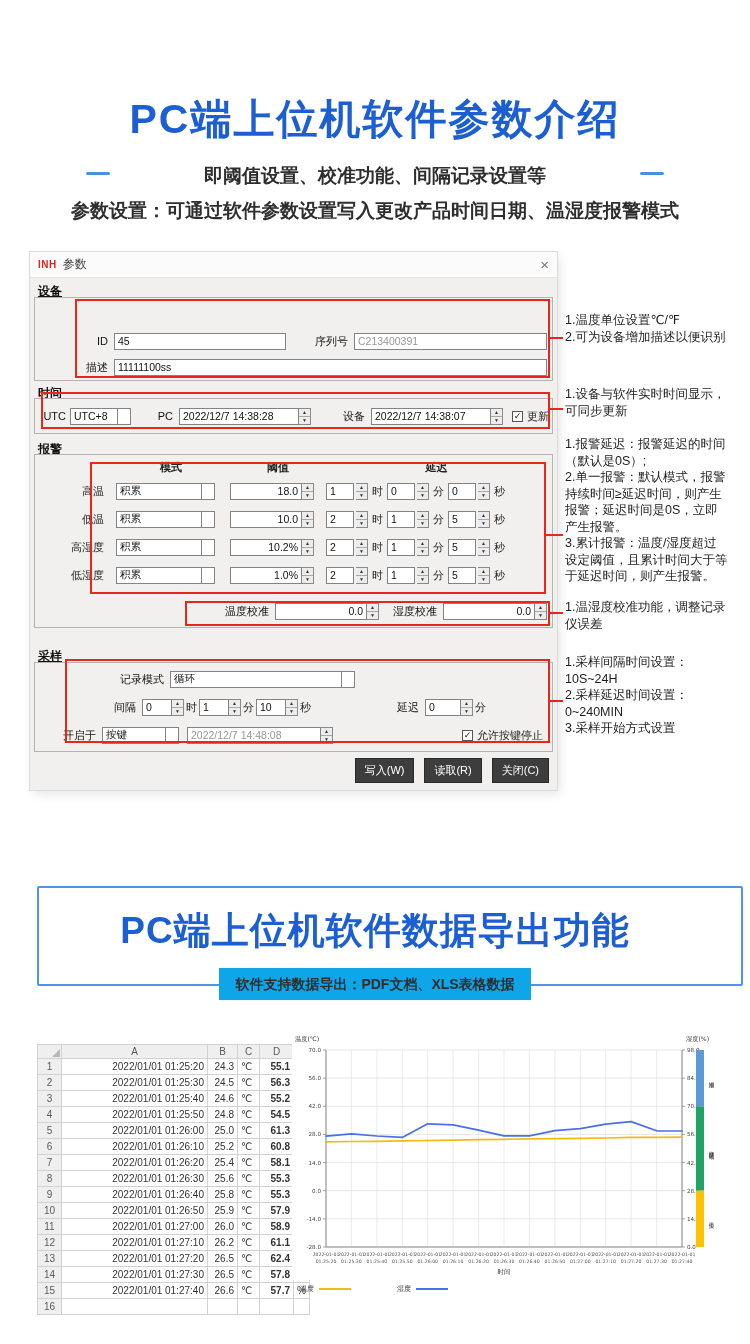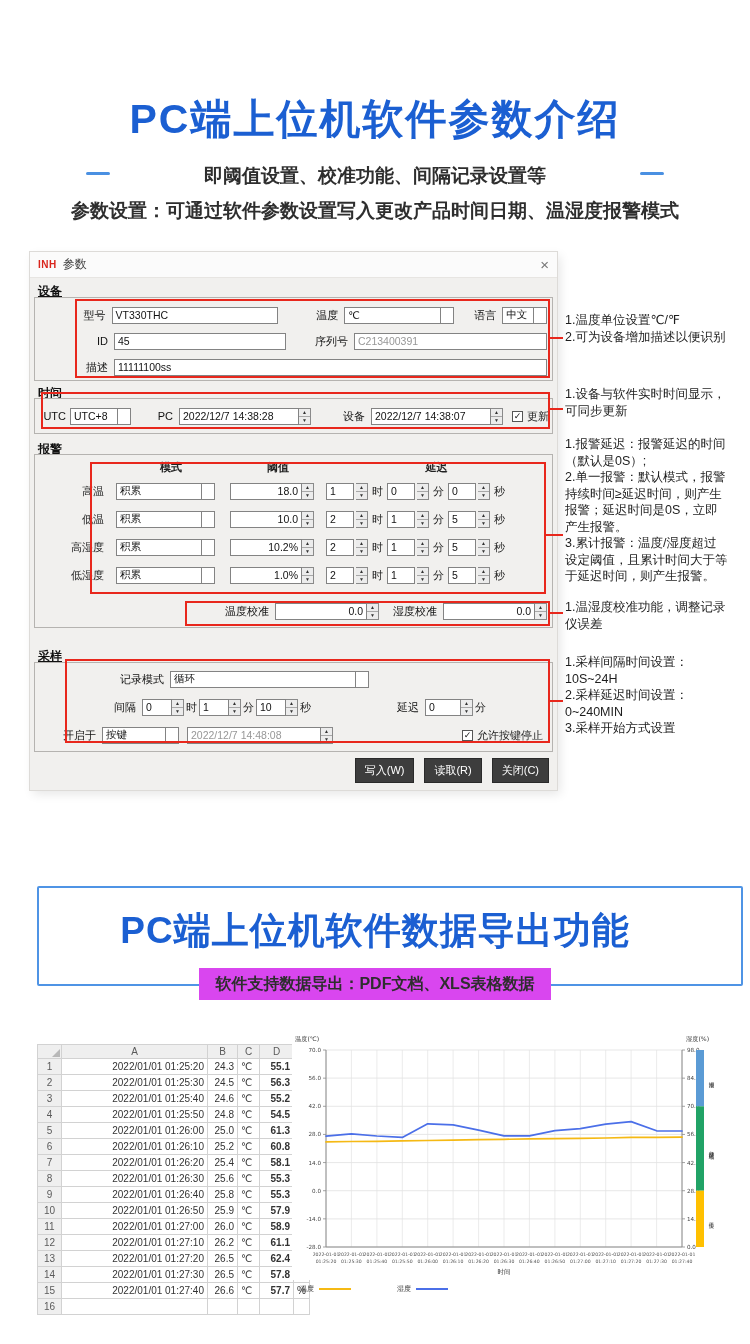--- a/index.html
+++ b/index.html
@@ -11,22 +11,22 @@
     font-size:41px;font-weight:800;letter-spacing:2px;color:#1b5fd2;}
   .subtitle1{position:absolute;left:0;top:158px;width:750px;text-align:center;
     font-size:19px;font-weight:600;color:#2e2e2e;line-height:35px;}
   .dash{position:absolute;height:3px;background:#4a90e2;border-radius:2px;}
 
   .banner2-frame{position:absolute;left:37px;top:886px;width:702px;height:96px;
     border:2px solid #4f94e5;border-radius:2px;}
   .banner2-title{position:absolute;left:0;top:906px;width:750px;text-align:center;
     font-size:37px;font-weight:800;letter-spacing:1px;color:#1b5fd2;}
   .banner2-sub{position:absolute;left:0;top:968px;width:750px;text-align:center;}
-  .banner2-sub span{display:inline-block;background:#d946ef;padding:0 16px;
-    font-size:16px;font-weight:600;color:#2e2e2e;line-height:32px;}
+  .banner2-sub span{display:inline-block;background:#0ea5e9;padding:0 16px;
+    font-size:14px;font-weight:600;color:#2e2e2e;line-height:32px;}
 
   
   .dialog{position:absolute;left:30px;top:252px;width:527px;height:538px;background:#f1f0ee;
     box-shadow:0 0 0 1px #dddbd8,3px 4px 10px rgba(0,0,0,.10);font-size:11px;}
   .titlebar{position:absolute;left:0;top:0;width:100%;height:26px;background:#fbfbfb;
     display:flex;align-items:center;padding:0 8px;box-sizing:border-box;border-bottom:1px solid #e7e5e2;}
   .logo{color:#d9251c;font-weight:800;font-size:10px;letter-spacing:.5px;}
   .dtitle{margin-left:6px;color:#444;font-size:12px;}
   .close{margin-left:auto;color:#777;font-size:15px;line-height:1;cursor:default;}
   .glabel{position:absolute;font-weight:700;font-size:12px;text-decoration:underline;color:#111;}
@@ -101,30 +101,20 @@
 
   <div class="dialog">
     <div class="titlebar">
       <span class="logo">INH</span>
       <span class="dtitle">参数</span>
       <span class="close">×</span>
     </div>
 
     <div class="glabel" style="left:8px;top:31px;">设备</div>
     <div class="gbox" style="left:4px;top:45px;width:519px;height:84px;"></div>
-    <div class="drow" style="top:54px;">
-      <span class="lbl" style="width:68px;">型号</span>
-      <span class="tb" style="width:172px;">VT330THC</span>
-      <span class="lbl" style="width:46px;margin-left:16px;">温度</span>
-      <span class="tb" style="width:100px;">℃</span>
-      <span class="combo-btn"></span>
-      <span class="lbl" style="width:34px;margin-left:10px;">语言</span>
-      <span class="tb" style="width:33px;">中文</span>
-      <span class="combo-btn"></span>
-    </div>
     <div class="drow" style="top:80px;">
       <span class="lbl" style="width:68px;">ID</span>
       <span class="tb" style="width:172px;">45</span>
       <span class="lbl" style="width:46px;margin-left:16px;">序列号</span>
       <span class="tb gray" style="flex:1;">C213400391</span>
     </div>
     <div class="drow" style="top:106px;">
       <span class="lbl" style="width:68px;">描述</span>
       <span class="tb" style="flex:1;">11111100ss</span>
     </div>
@@ -311,21 +301,21 @@
       <span class="spin">
           <i>▲</i>
           <i>▼</i>
         </span>
     </div>
 
     <div class="glabel" style="left:8px;top:396px;">采样</div>
     <div class="gbox" style="left:4px;top:410px;width:519px;height:90px;"></div>
     <div class="drow" style="top:418px;">
       <span class="lbl" style="width:124px;">记录模式</span>
-      <span class="tb" style="width:186px;">循环</span>
+      <span class="tb" style="width:172px;">循环</span>
       <span class="combo-btn"></span>
     </div>
     <div class="drow" style="top:446px;">
       <span class="lbl" style="width:96px;">间隔</span>
       <span class="tb" style="width:30px;">0</span>
       <span class="spin">
           <i>▲</i>
           <i>▼</i>
         </span>
       <span class="unit">时</span>

